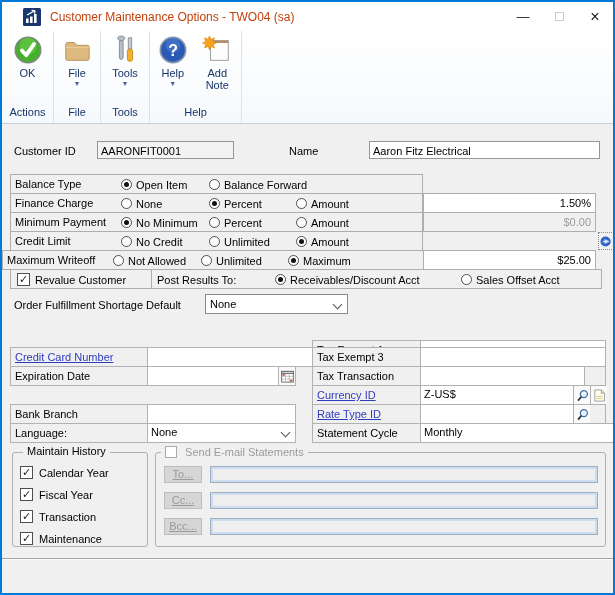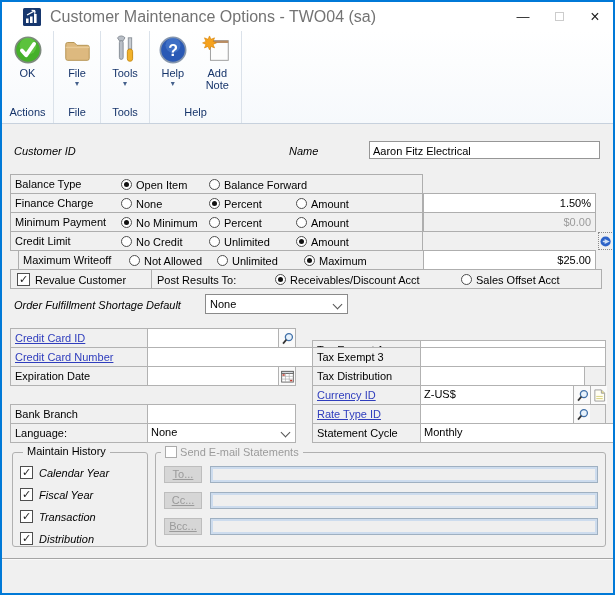--- a/index.html
+++ b/index.html
@@ -5,36 +5,36 @@
   * { box-sizing: border-box; }
   html,body { margin:0; padding:0; background:#9a9a9a; }
   .window {
     width:615px; height:595px; position:relative; overflow:hidden;
     border:2px solid #0079d7; background:#f0f0f0;
     font-family:"Liberation Sans", sans-serif; font-size:11px; color:#000;
   }
   
   .titlebar { position:absolute; left:0; top:0; right:0; height:29px; background:#fff; display:flex; align-items:center; }
   .app-icon { margin-left:21px; width:18px; height:18px; flex:0 0 auto; }
-  .title-text { margin-left:9px; font-size:16px; color:#737373; white-space:nowrap; }
+  .title-text { margin-left:9px; font-size:12px; color:#c2410c; white-space:nowrap; }
   .win-controls { margin-left:auto; display:flex; height:100%; }
   .wc { width:36px; display:flex; align-items:center; justify-content:center; font-size:13px; color:#1a1a1a; cursor:default; }
   .wc.max .box { width:9px; height:9px; border:1px solid #cccccc; }
   
   .ribbon { position:absolute; left:0; top:29px; right:0; height:93px;
     background:linear-gradient(#ffffff,#f6f9fc); border-bottom:1px solid #c7d1dd; display:flex; }
   .rgroup { border-right:1px solid #dbe2ea; display:flex; flex-direction:column; }
   .rbtns { flex:1; display:flex; justify-content:center; padding:3px 1px 0 1px; }
   .rbtn { width:44px; display:flex; flex-direction:column; align-items:center; }
   .ric { width:30px; height:30px; margin-top:1px; }
   .rtx { color:#17356b; font-size:11px; line-height:12px; text-align:center; margin-top:2px; }
   .arr { color:#44608c; font-size:8px; line-height:7px; margin-top:1px; }
   .rglabel { height:17px; text-align:center; color:#17356b; }
   
-  .lbl { position:absolute; white-space:nowrap;font-style:italic; }
+  .lbl { position:absolute; white-space:nowrap; }
   .fld { position:absolute; background:#fff; border:1px solid #969696; height:18px; line-height:16px; padding:1px 3px; }
   .fld.ro { background:#f3f3f3; }
   .link { color:#2f3dbd; text-decoration:underline; }
   
   .rowbox { position:absolute; border:1px solid #aeaeae; height:20px; background:#f0f0f0; }
   .rl { position:absolute; left:4px; top:3px; white-space:nowrap; }
   .rlabel2 { position:absolute; top:4px; white-space:nowrap; }
   .valfld { position:absolute; border:1px solid #aeaeae; height:20px; background:#fff; text-align:right; padding:3px 4px 0 0; }
   .valfld.dis { background:#f0f0f0; color:#9b9b9b; }
   .radio { position:absolute; width:11px; height:11px; border:1px solid #4e4e4e; border-radius:50%; background:#fff; top:4px; }
@@ -163,20 +163,21 @@
             </svg>
           </span>
           <span class="rtx" style="width:32px">Add Note</span>
         </div>
       </div>
       <div class="rglabel">Help</div>
     </div>
   </div>
 
   <span class="lbl" style="left:12px;top:143px">Customer ID</span>
+  <div class="fld ro" style="left:95px;top:139px;width:137px">AARONFIT0001</div>
   <span class="lbl" style="left:287px;top:143px">Name</span>
   <div class="fld" style="left:367px;top:139px;width:231px">Aaron Fitz Electrical</div>
 
   <div class="rowbox" style="left:8px;top:172px;width:413px">
     <span class="rl">Balance Type</span>
     <span class="radio sel" style="left:110px"></span>
     <span class="rlabel2" style="left:125px">Open Item</span>
     <span class="radio" style="left:198px"></span>
     <span class="rlabel2" style="left:213px">Balance Forward</span>
   </div>
@@ -213,21 +214,21 @@
     <span class="rlabel2" style="left:300px">Amount</span>
   </div>
   <div class="expbtn" style="left:596px;top:230px">
     <svg viewBox="0 0 14 14" width="13" height="13">
       <circle cx="6" cy="7" r="5.5" fill="#2d63c8"></circle>
       <path d="M5 4.2 L10.5 7 L5 9.8 z" fill="#cfe0f5"></path>
       <path d="M3 7 h4" stroke="#cfe0f5" stroke-width="1.6"></path>
     </svg>
   </div>
 
-  <div class="rowbox" style="left:16px;top:248px;width:487px">
+  <div class="rowbox" style="left:0;top:248px;width:487px">
     <span class="rl">Maximum Writeoff</span>
     <span class="radio" style="left:110px"></span>
     <span class="rlabel2" style="left:125px">Not Allowed</span>
     <span class="radio" style="left:198px"></span>
     <span class="rlabel2" style="left:213px">Unlimited</span>
     <span class="radio sel" style="left:285px"></span>
     <span class="rlabel2" style="left:300px">Maximum</span>
   </div>
   <div class="valfld" style="left:421px;top:248px;width:173px">$25.00</div>
 
@@ -243,30 +244,20 @@
     <span class="radio" style="left:450px"></span>
     <span class="rlabel2" style="left:465px">Sales Offset Acct</span>
   </div>
 
   <span class="lbl" style="left:12px;top:297px">Order Fulfillment Shortage Default</span>
   <div class="dd" style="left:203px;top:292px;width:143px">
     <span>None</span>
     <span class="chev"></span>
   </div>
 
-  <div class="mrow" style="left:8px;top:326px;width:286px">
-    <span class="ml link">Credit Card ID</span>
-    <div class="mf"></div>
-    <div class="icell" style="right:0">
-      <svg viewBox="0 0 14 14" width="13" height="13">
-        <circle cx="8.5" cy="5.5" r="3.8" fill="#e8f2fb" stroke="#4170a8" stroke-width="1.4"></circle>
-        <line x1="5.8" y1="8.2" x2="2.2" y2="12.5" stroke="#333" stroke-width="1.8"></line>
-      </svg>
-    </div>
-  </div>
 
   <div class="mrow" style="left:8px;top:345px;width:326px">
     <span class="ml link">Credit Card Number</span>
     <div class="mf"></div>
     <div class="icell faint" style="right:0">
       <svg viewBox="0 0 14 14" width="13" height="13">
         <circle cx="8.5" cy="5.5" r="3.8" fill="#e8f2fb" stroke="#4170a8" stroke-width="1.4"></circle>
         <line x1="5.8" y1="8.2" x2="2.2" y2="12.5" stroke="#333" stroke-width="1.8"></line>
       </svg>
     </div>
@@ -304,21 +295,21 @@
     <span class="ml">Tax Exempt 1</span>
     <div class="mf2"></div>
   </div>
 
   <div class="mrow" style="left:310px;top:345px;width:294px">
     <span class="ml">Tax Exempt 3</span>
     <div class="mf2"></div>
   </div>
 
   <div class="mrow" style="left:310px;top:364px;width:294px">
-    <span class="ml">Tax Distribution</span>
+    <span class="ml">Tax Transaction</span>
     <div class="mf2" style="right:20px;border-right:1px solid #b2b2b2"></div>
   </div>
 
   <div class="mrow" style="left:310px;top:383px;width:294px">
     <span class="ml link">Currency ID</span>
     <div class="mf2" style="left:107px;width:153px;right:auto">Z-US$</div>
     <div class="icell" style="left:260px">
       <svg viewBox="0 0 14 14" width="13" height="13">
         <circle cx="8.5" cy="5.5" r="3.8" fill="#e8f2fb" stroke="#4170a8" stroke-width="1.4"></circle>
         <line x1="5.8" y1="8.2" x2="2.2" y2="12.5" stroke="#333" stroke-width="1.8"></line>
@@ -362,27 +353,27 @@
       <span class="tick">✓</span>
     </span>
     <span class="lbl" style="left:26px;top:36px">Fiscal Year</span>
     <span class="cb" style="left:7px;top:57px">
       <span class="tick">✓</span>
     </span>
     <span class="lbl" style="left:26px;top:58px">Transaction</span>
     <span class="cb" style="left:7px;top:79px">
       <span class="tick">✓</span>
     </span>
-    <span class="lbl" style="left:26px;top:80px">Distribution</span>
+    <span class="lbl" style="left:26px;top:80px">Maintenance</span>
   </div>
 
   <div class="gbox" style="left:153px;top:450px;width:451px;height:95px">
     <span class="elegend">
       <span class="cb dis" style="position:relative;display:inline-block;top:2px;width:12px;height:12px"></span>
-      <span style="">Send E-mail Statements</span>
+      <span style="margin-left:5px">Send E-mail Statements</span>
     </span>
     <div class="ebtn" style="left:8px;top:13px">To...</div>
     <div class="efld" style="left:54px;top:13px;width:388px"></div>
     <div class="ebtn" style="left:8px;top:39px">Cc...</div>
     <div class="efld" style="left:54px;top:39px;width:388px"></div>
     <div class="ebtn" style="left:8px;top:65px">Bcc...</div>
     <div class="efld" style="left:54px;top:65px;width:388px"></div>
   </div>
 
   <div class="divider"></div>

